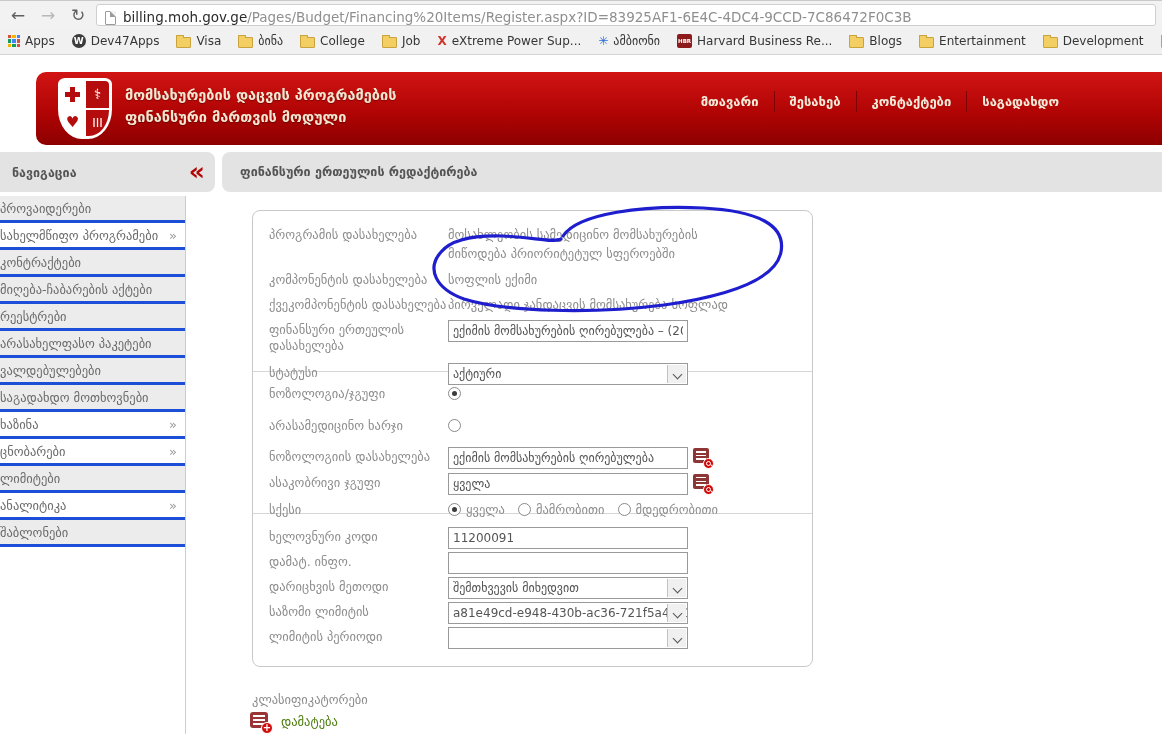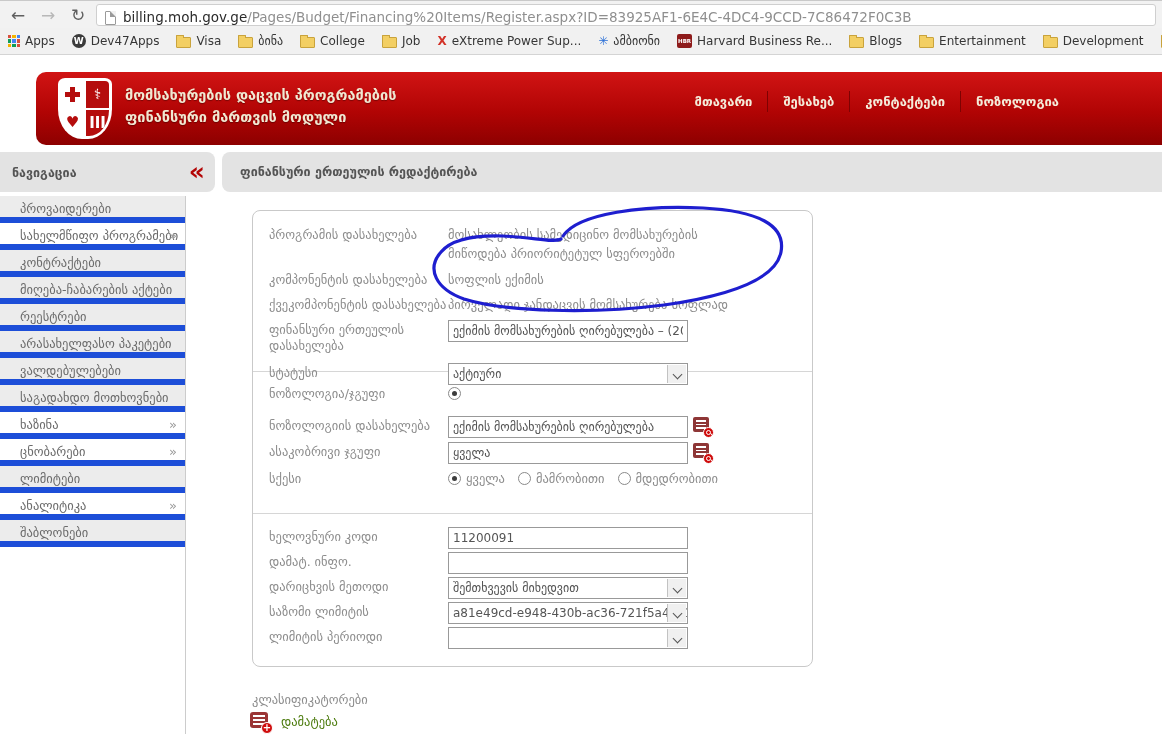--- a/index.html
+++ b/index.html
@@ -49,37 +49,37 @@
     border-radius:7px 7px 24px 24px / 6px 6px 30px 30px; padding:3px; }
   .shield-grid { width:100%; height:100%; display:grid; grid-template-columns:1fr 1fr; grid-template-rows:1fr 1fr; gap:2px;
     border-radius:4px 4px 20px 20px / 4px 4px 26px 26px; overflow:hidden; }
   .q { display:flex; align-items:center; justify-content:center; }
   .q.white { background:#fff; } .q.red { background:#b50d0d; }
   .cross { width:15px; height:15px;
     background:linear-gradient(#b50d0d,#b50d0d) center/15px 5px no-repeat,
                linear-gradient(#b50d0d,#b50d0d) center/5px 15px no-repeat; }
   .caduceus { color:#fff; font-size:14px; line-height:1; }
   .heart { color:#b50d0d; font-size:15px; line-height:1; }
-  .column { color:#fff; font-size:15px; font-weight:bold; letter-spacing:0px; }
+  .column { color:#fff; font-size:12px; font-weight:normal; letter-spacing:0px; }
   .brand { position:absolute; left:89px; top:13px; color:#f2e8d2; font-weight:bold;
     font-size:14.5px; line-height:1.5; text-shadow:0 1px 1px rgba(0,0,0,.35); }
   .hnav { position:absolute; right:88px; top:19px; display:flex; color:#f4ecda; font-size:13px; font-weight:bold; }
   .hnav-item { padding:3px 15px; border-left:1px solid #7e0202; cursor:pointer; }
   .hnav-item:first-child { border-left:none; }
 
   .side-head { position:absolute; left:0; top:97px; width:215px; height:40px; background:#e3e3e3;
     border-radius:0 8px 8px 0; display:flex; align-items:center; justify-content:space-between;
     padding:0 10px 0 12px; }
   .side-head .t { font-size:12.5px; font-weight:bold; color:#555; }
   .collapse { color:#b30505; font-size:25px; font-weight:bold; line-height:36px; cursor:pointer; }
 
   .side-list { position:absolute; left:0; top:141px; width:186px; height:538px;
     border-right:1px solid #ccc; background:#fff; }
-  .side-item { height:27px; line-height:26px; padding-left:20px; font-size:12.5px; color:#6b6b6b;
-    background:#ececec; border-bottom:6px solid #1d4ed8; position:relative; cursor:pointer; white-space:nowrap; overflow:hidden;}
+  .side-item { height:27px; line-height:26px; padding-left:0; font-size:12.5px; color:#6b6b6b;
+    background:#ececec; border-bottom:3px solid #1d4ed8; position:relative; cursor:pointer; white-space:nowrap; overflow:hidden;}
   .side-item.sub { background:#fff; }
   .side-item .arr { position:absolute; right:8px; top:0; color:#9a9a9a; font-size:13px; }
 
   .content-head { position:absolute; left:222px; top:97px; width:940px; height:40px; background:#e3e3e3;
     border-radius:8px 0 0 8px; line-height:40px; padding-left:18px; font-size:12.5px; font-weight:bold; color:#555; }
 
   
   .formbox { position:absolute; left:252px; top:155px; width:561px; height:457px;
     border:1px solid #c9c9c9; border-radius:8px; background:#fff; }
   .sec { padding:14px 16px 0 16px; }
@@ -227,21 +227,21 @@
       </div>
     </div>
     <div class="brand">
       <div>მომსახურების დაცვის პროგრამების</div>
       <div>ფინანსური მართვის მოდული</div>
     </div>
     <div class="hnav">
       <div class="hnav-item">მთავარი</div>
       <div class="hnav-item">შესახებ</div>
       <div class="hnav-item">კონტაქტები</div>
-      <div class="hnav-item">ნოზოლოგია</div>
+      <div class="hnav-item">საგადახდო</div>
     </div>
   </div>
 
   <div class="side-head">
     <span class="t">ნავიგაცია</span>
     <span class="collapse">«</span>
   </div>
 
   <div class="side-list">
     <div class="side-item"><span>პროვაიდერები</span></div>
@@ -262,40 +262,44 @@
   <div class="content-head">ფინანსური ერთეულის რედაქტირება</div>
 
   <div class="formbox">
     <div class="sec sec1">
       <div class="frow" style="margin-bottom:6px;">
         <div class="flabel">პროგრამის დასახელება</div>
         <div class="fvalue">მოსახლეობის სამედიცინო მომსახურების მიწოდება პრიორიტეტულ სფეროებში</div>
       </div>
       <div class="frow" style="margin-bottom:6px;">
         <div class="flabel">კომპონენტის დასახელება</div>
-        <div class="fvalue">სოფლის ექიმის</div>
+        <div class="fvalue">სოფლის ექიმი</div>
       </div>
       <div class="frow" style="margin-bottom:5px;">
         <div class="flabel">ქვეკომპონენტის დასახელება</div>
         <div class="fvalue">პირველადი ჯანდაცვის მომსახურება სოფლად</div>
       </div>
       <div class="frow" style="margin-bottom:8px;">
         <div class="flabel" style="width:179px;max-width:179px;padding-right:30px;">ფინანსური ერთეულის დასახელება</div>
         <input class="tinput" value="ექიმის მომსახურების ღირებულება – (2014 წ" style="">
       </div>
       <div class="frow">
         <div class="flabel">სტატუსი</div>
         <div class="selbox"><span>აქტიური</span><span class="ab"></span></div>
       </div>
     </div>
 
     <div class="sec sec2">
       <div class="frow" style="margin-bottom:13px;align-items:center;">
         <div class="flabel">ნოზოლოგია/ჯგუფი</div>
         <span class="radio checked"></span>
+      </div>
+      <div class="frow" style="margin-bottom:12px;align-items:center;">
+        <div class="flabel">არასამედიცინო ხარჯი</div>
+        <span class="radio"></span>
       </div>
       <div class="frow" style="margin-bottom:4px;">
         <div class="flabel">ნოზოლოგიის დასახელება</div>
         <input class="tinput" value="ექიმის მომსახურების ღირებულება" style="">
         <span class="lookup">
             <span class="doc"></span>
             <span class="badge"></span>
           </span>
       </div>
       <div class="frow" style="margin-bottom:5px;">

